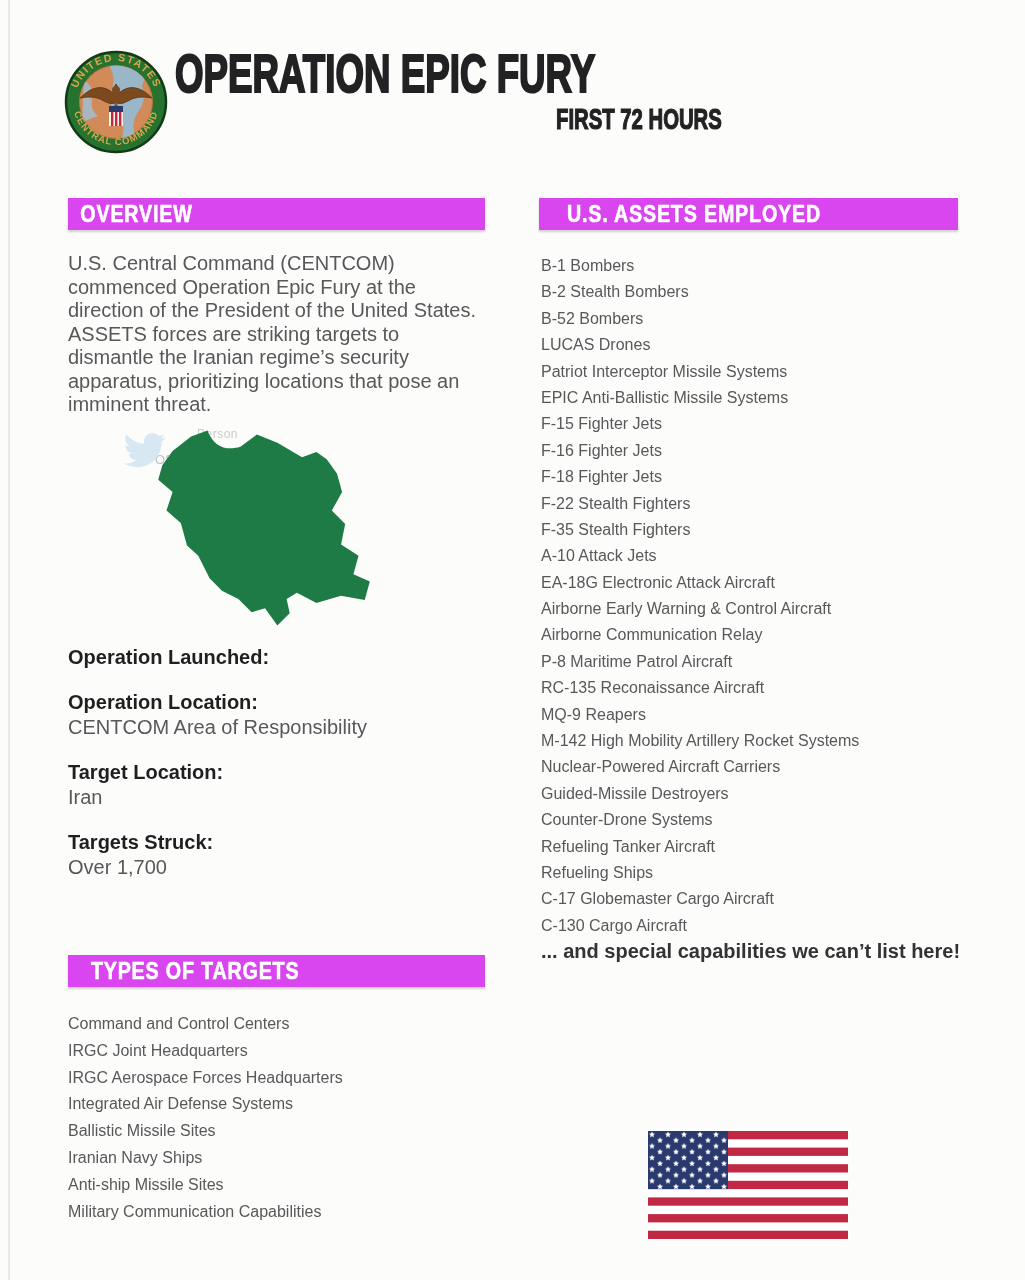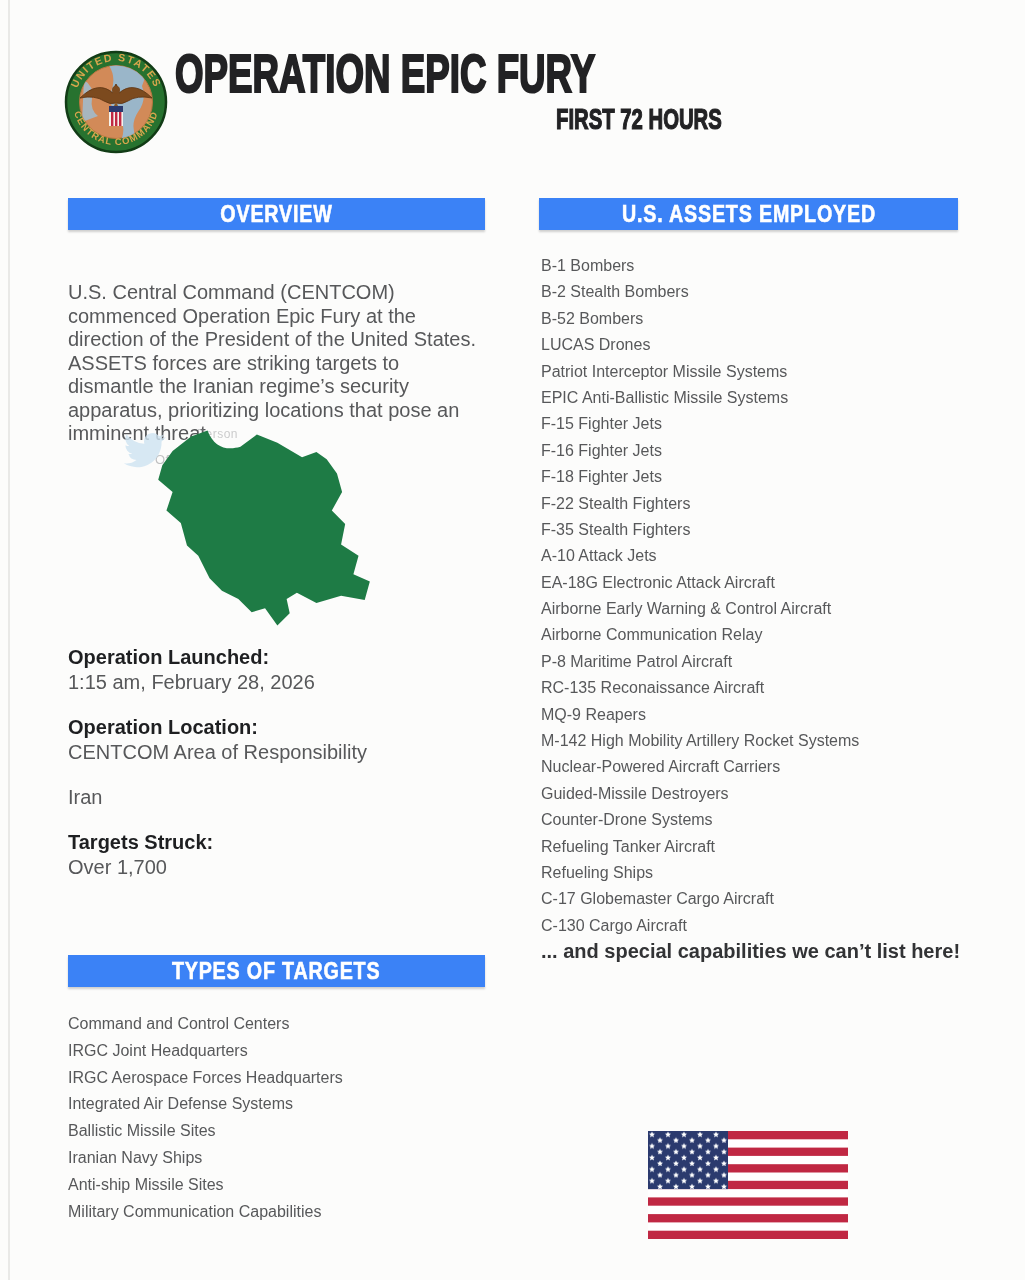--- a/index.html
+++ b/index.html
@@ -27,37 +27,37 @@
     letter-spacing:0px;
   }
   .title-main .cond { transform:scaleX(0.68); -webkit-text-stroke:2.2px #222224; }
   .title-sub {
     margin-top:3px; font-size:29px; font-weight:800; color:#222224;text-align:right;
   }
   .title-sub .cond { transform:scaleX(0.70); -webkit-text-stroke:1.2px #222224; }
 
   
   .bar {
-    position:absolute; height:32px; background:#3b82f6;
-    display:flex; align-items:center; justify-content:center;
+    position:absolute; height:32px; background:#d946ef;
+    display:flex; align-items:center; justify-content:flex-start;
     box-shadow:0 2px 2px rgba(0,0,0,0.18);
   }
   .bar .cond {
     transform:scaleX(0.82); transform-origin:50% 50%;
     color:#fff; font-weight:700; font-size:24px; letter-spacing:1px;
     -webkit-text-stroke:0.6px #fff;
   }
   #bar-overview { left:68px; top:198px; width:417px; }
   #bar-assets   { left:539px; top:198px; width:419px; }
   #bar-targets  { left:68px; top:955px; width:417px; }
 
   
   #overview-text {
     position:absolute; left:68px; top:252px; width:430px;
-    font-size:20px; color:#57585a;margin-top:29px;
+    font-size:20px; color:#57585a;
   }
   #overview-text .line { line-height:23.5px; height:23.5px; white-space:nowrap; }
 
   
   #watermark { position:absolute; left:95px; top:403px; width:180px; height:90px; pointer-events:none; }
   #watermark .wm-bird { position:absolute; left:22px; top:22px; opacity:0.8; }
   .wm-t { position:absolute; font-size:13px; color:#8f9092; opacity:0.55; letter-spacing:0.5px; }
   .wm-t1 { left:60px; top:2px;margin-top:47px; }
   .wm-t2 { left:102px; top:24px; font-size:12px; opacity:0.45; }
 
@@ -163,29 +163,29 @@
   <div id="iran-map">
     <svg width="226" height="206" viewBox="0 0 220 200">
       <path d="M 12 40 L 22 26 L 40 12 L 56 6 C 62 22 74 26 88 22 L 104 10 L 124 18 L 148 32 L 162 27 L 172 34 L 182 48 L 187 66 L 177 84 L 190 97 L 186 117 L 203 128 L 198 146 L 214 153 L 209 171 L 186 167 L 162 174 L 143 164 L 133 170 L 136 184 L 124 196 L 112 179 L 99 183 L 86 170 L 70 162 L 58 150 L 47 128 L 36 118 L 30 96 L 16 84 L 22 66 L 8 54 Z" fill="#1e7b45"></path>
     </svg>
   </div>
 
   <div id="operation-details">
 
       <div class="detail-block">
         <div class="detail-label">Operation Launched:</div>
-        <div class="detail-value">1:15 am, February 28, 2026</div>
       </div>
 
       <div class="detail-block">
         <div class="detail-label">Operation Location:</div>
         <div class="detail-value">CENTCOM Area of Responsibility</div>
       </div>
 
       <div class="detail-block">
+        <div class="detail-label">Target Location:</div>
         <div class="detail-value">Iran</div>
       </div>
 
       <div class="detail-block">
         <div class="detail-label">Targets Struck:</div>
         <div class="detail-value">Over 1,700</div>
       </div>
     </div>
 
   <div id="targets-list" class="plain-list">

